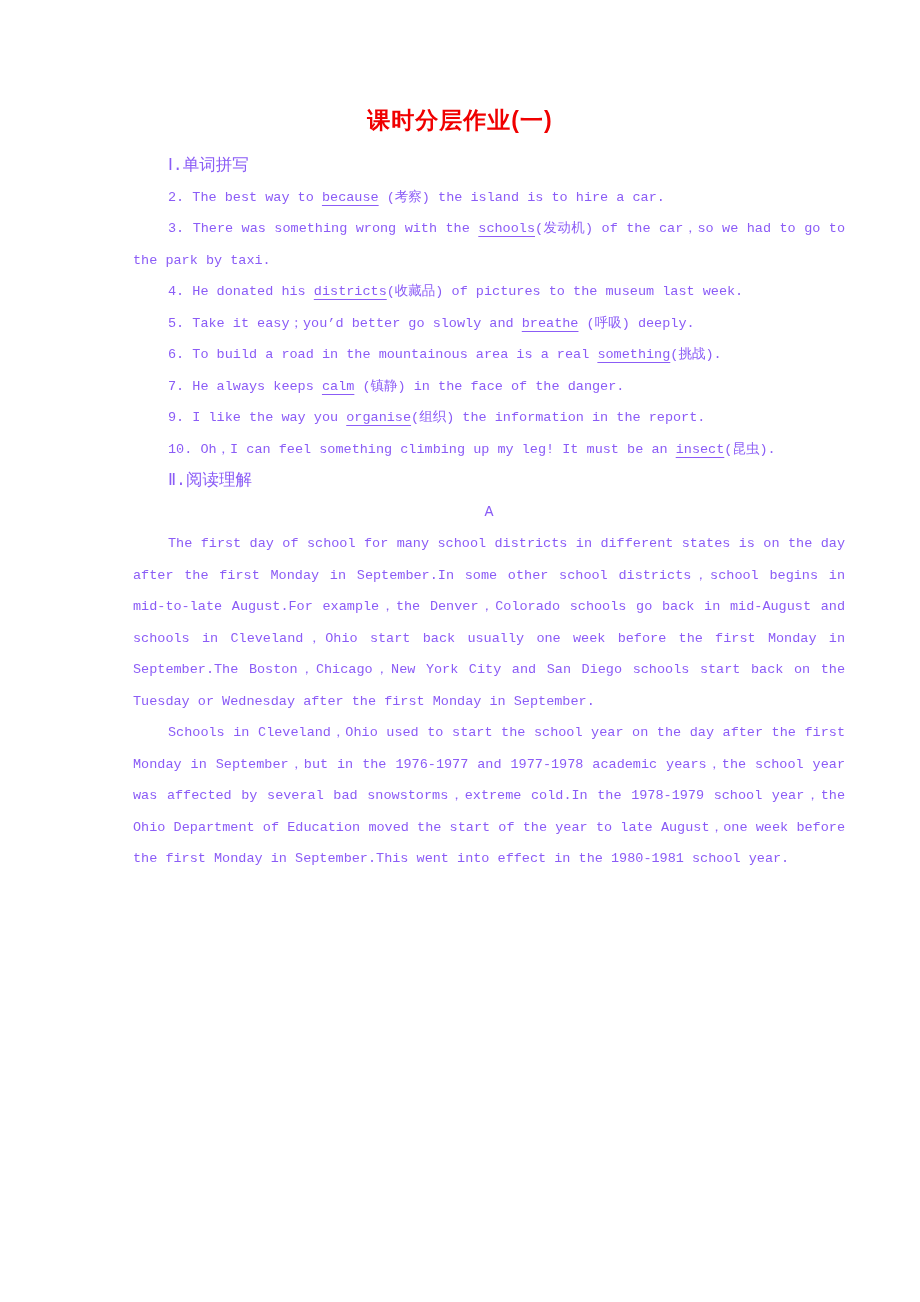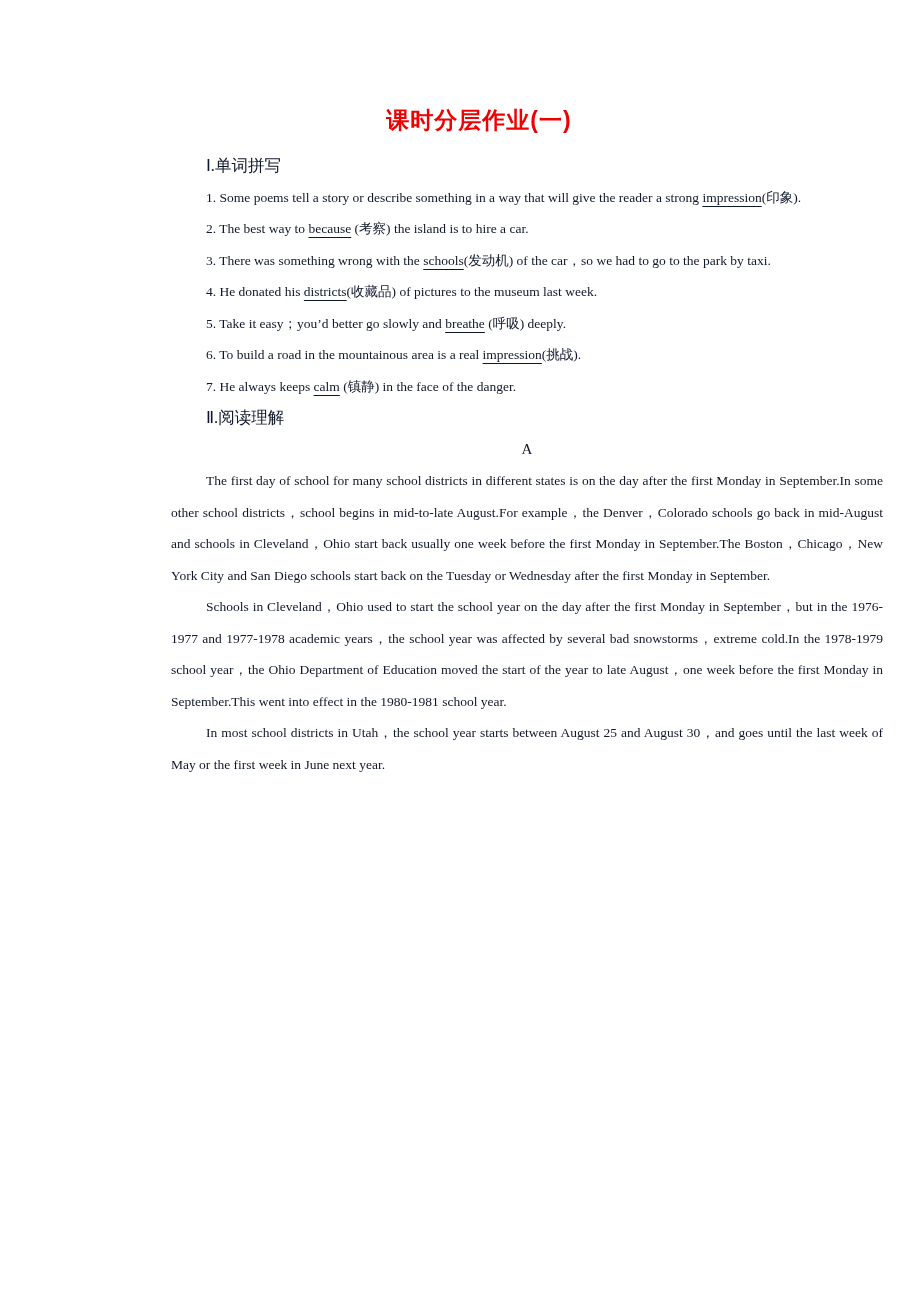--- a/index.html
+++ b/index.html
@@ -4,21 +4,20 @@
 <style>
   html,body{margin:0;padding:0;background:#ffffff;}
   .page{
     position:relative;
     width:920px;
     height:1302px;
     background:#ffffff;
     box-sizing:border-box;
     padding-top:103px;
     overflow:hidden;
-    padding-left:38px;
   }
   .title{
     margin:0 0 13px 0;
     text-align:center;
     font-size:23px;
     line-height:34px;
     font-weight:700;
     font-family:"Liberation Sans","DejaVu Sans",sans-serif;
     letter-spacing:1px;
   }
@@ -48,32 +47,32 @@
   .blank{
     text-decoration:underline;
     text-underline-offset:4px;
   }
 </style>
 </head>
 <body>
 
 <div class="page">
   <h1 class="title" style="color: rgb(240, 0, 0);">课时分层作业(一)</h1>
-  <div class="content" style="color: #0f172a; font-family: Liberation Serif, serif;">
+  <div class="content" style="color: #8b5cf6;">
     <p class="para heading">Ⅰ.单词拼写</p>
     <div>
-        <p class="para"><span>1. Some poems tell a story or describe something in a way that will give the reader a strong </span><span class="blank">impression</span><span>(印象).</span></p>
         <p class="para"><span>2. The best way to </span><span class="blank">because</span><span> (考察) the island is to hire a car.</span></p>
         <p class="para"><span>3. There was something wrong with the </span><span class="blank">schools</span><span>(发动机) of the car，so we had to go to the park by taxi.</span></p>
         <p class="para"><span>4. He donated his </span><span class="blank">districts</span><span>(收藏品) of pictures to the museum last week.</span></p>
         <p class="para"><span>5. Take it easy；you’d better go slowly and </span><span class="blank">breathe</span><span> (呼吸) deeply.</span></p>
-        <p class="para"><span>6. To build a road in the mountainous area is a real </span><span class="blank">impression</span><span>(挑战).</span></p>
+        <p class="para"><span>6. To build a road in the mountainous area is a real </span><span class="blank">something</span><span>(挑战).</span></p>
         <p class="para"><span>7. He always keeps </span><span class="blank">calm</span><span> (镇静) in the face of the danger.</span></p>
+        <p class="para"><span>9. I like the way you </span><span class="blank">organise</span><span>(组织) the information in the report.</span></p>
+        <p class="para"><span>10. Oh，I can feel something climbing up my leg! It must be an </span><span class="blank">insect</span><span>(昆虫).</span></p>
       </div>
     <p class="para heading">Ⅱ.阅读理解</p>
     <p class="para passage-label">A</p>
     <div>
         <p class="para">The first day of school for many school districts in different states is on the day after the first Monday in September.In some other school districts，school begins in mid-to-late August.For example，the Denver，Colorado schools go back in mid-August and schools in Cleveland，Ohio start back usually one week before the first Monday in September.The Boston，Chicago，New York City and San Diego schools start back on the Tuesday or Wednesday after the first Monday in September.</p>
         <p class="para">Schools in Cleveland，Ohio used to start the school year on the day after the first Monday in September，but in the 1976-1977 and 1977-1978 academic years，the school year was affected by several bad snowstorms，extreme cold.In the 1978-1979 school year，the Ohio Department of Education moved the start of the year to late August，one week before the first Monday in September.This went into effect in the 1980-1981 school year.</p>
-        <p class="para">In most school districts in Utah，the school year starts between August 25 and August 30，and goes until the last week of May or the first week in June next year.</p>
       </div>
   </div>
 </div>
 
 </body></html>

